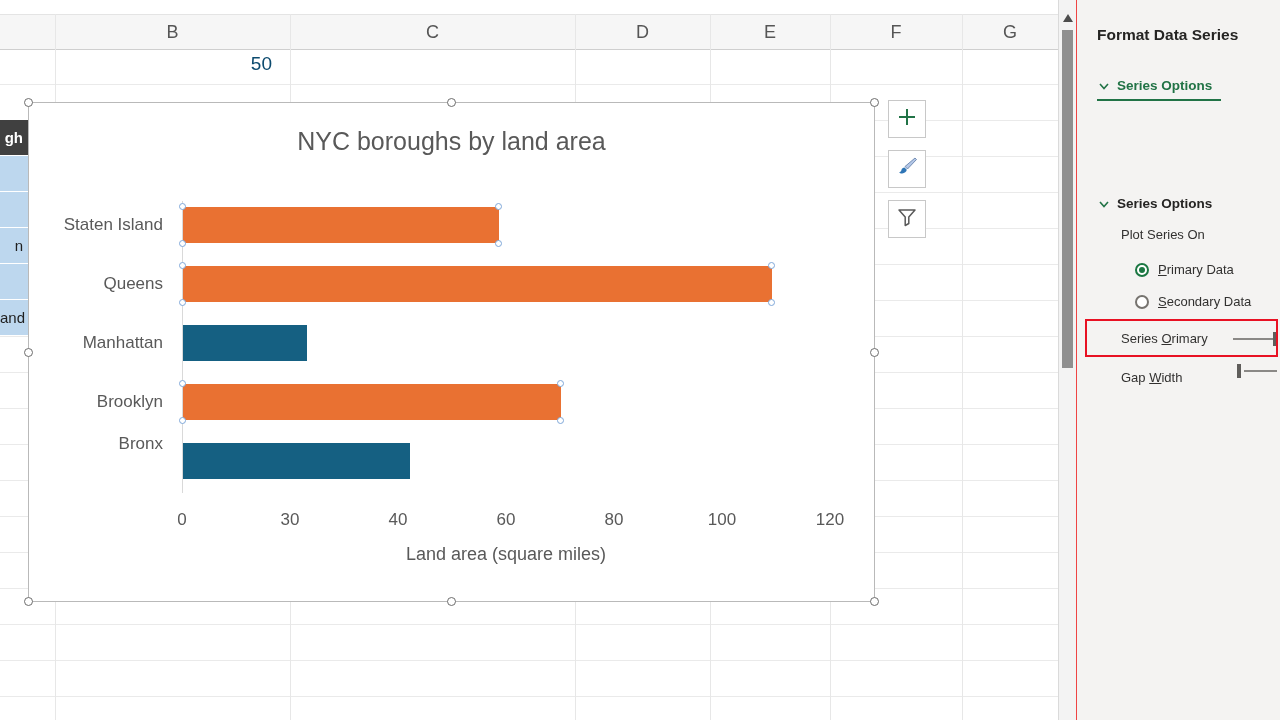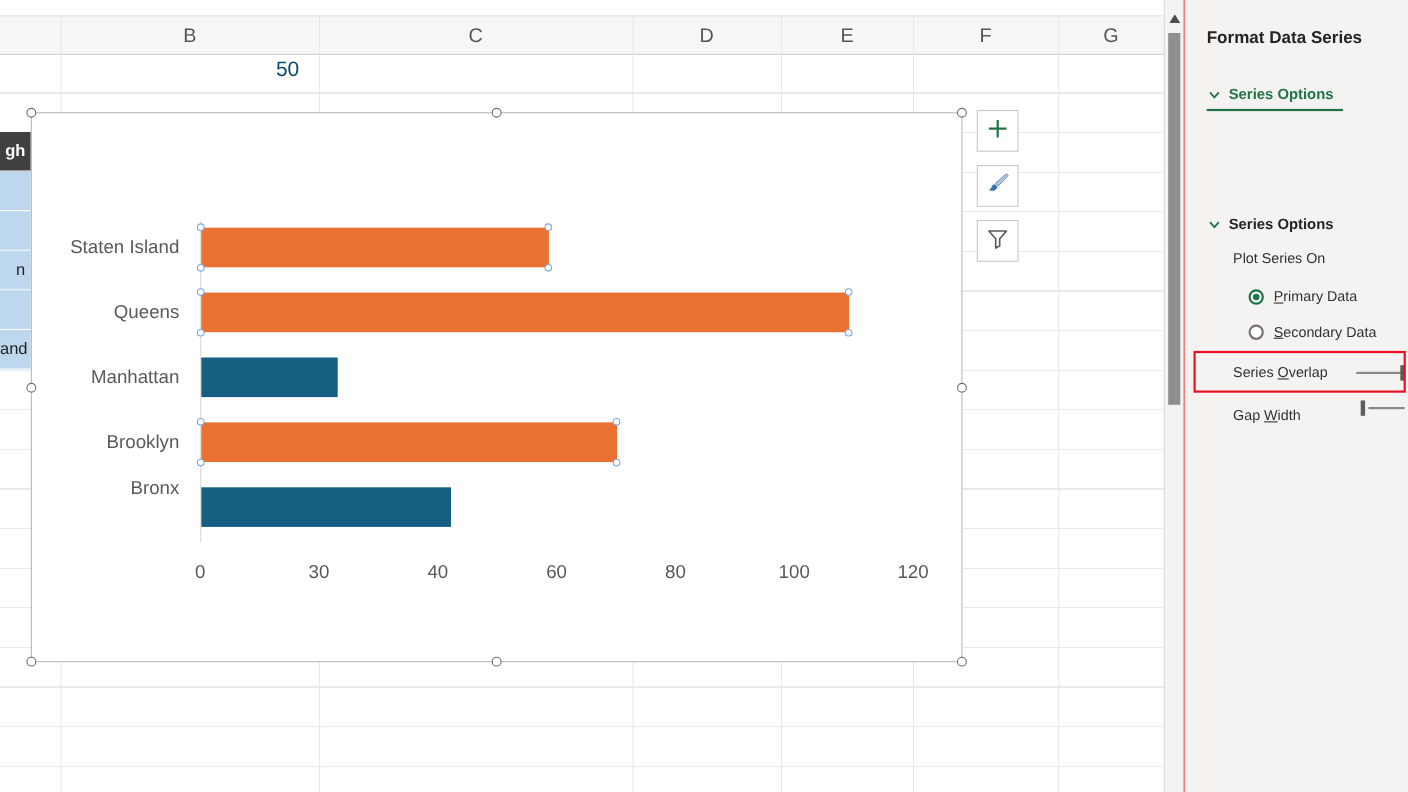--- a/index.html
+++ b/index.html
@@ -106,21 +106,23 @@
     <div class="a-cell hdr" style="top:120px">gh</div>
     <div class="a-cell" style="top:156px"></div>
     <div class="a-cell" style="top:192px"></div>
     <div class="a-cell" style="top:228px">n</div>
     <div class="a-cell" style="top:264px"></div>
     <div class="a-cell" style="top:300px">and</div>
   </div>
 </div>
 
 <div id="chart-card">
+  <div id="chart-title">NYC boroughs by land area</div>
   <div id="axis-line"></div>
+  <div id="axis-title">Land area (square miles)</div>
 
   <div class="sel-handle" style="left:-5px;top:-5px"></div>
   <div class="sel-handle" style="left:418px;top:-5px"></div>
   <div class="sel-handle" style="left:841px;top:-5px"></div>
   <div class="sel-handle" style="left:-5px;top:245px"></div>
   <div class="sel-handle" style="left:841px;top:245px"></div>
   <div class="sel-handle" style="left:-5px;top:494px"></div>
   <div class="sel-handle" style="left:418px;top:494px"></div>
   <div class="sel-handle" style="left:841px;top:494px"></div>
 <div class="cat-label" style="top: 111px;">Staten Island</div>
@@ -217,21 +219,21 @@
     <span class="radio on">
         <span class="dot"></span>
       </span>
     <span class="radio-label"><span class="accel">P</span><span>rimary Data</span></span>
   </div>
   <div class="radio-row" style="top:294px">
     <span class="radio off"></span>
     <span class="radio-label"><span class="accel">S</span><span>econdary Data</span></span>
   </div>
 
-  <div class="slider-label" style="top:331px"><span>Series </span><span class="accel">O</span><span>verlap</span></div>
+  <div class="slider-label" style="top:331px"><span>Series </span><span class="accel">O</span><span>rimary</span></div>
   <div class="slider-line" style="left:156px;top:338px;width:44px"></div>
   <div class="slider-handle" style="left:196px;top:332px"></div>
 
   <div class="slider-label" style="top:370px"><span>Gap </span><span class="accel">W</span><span>idth</span></div>
   <div class="slider-handle" style="left:160px;top:364px"></div>
   <div class="slider-line" style="left:167px;top:370px;width:33px"></div>
 </div>
 
 <div id="annotation-box"></div>
 

